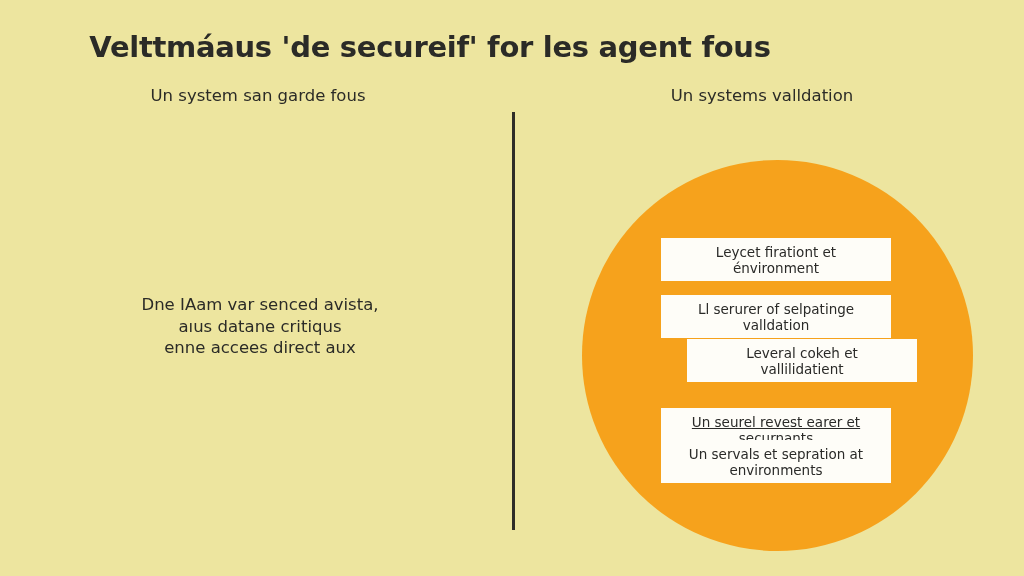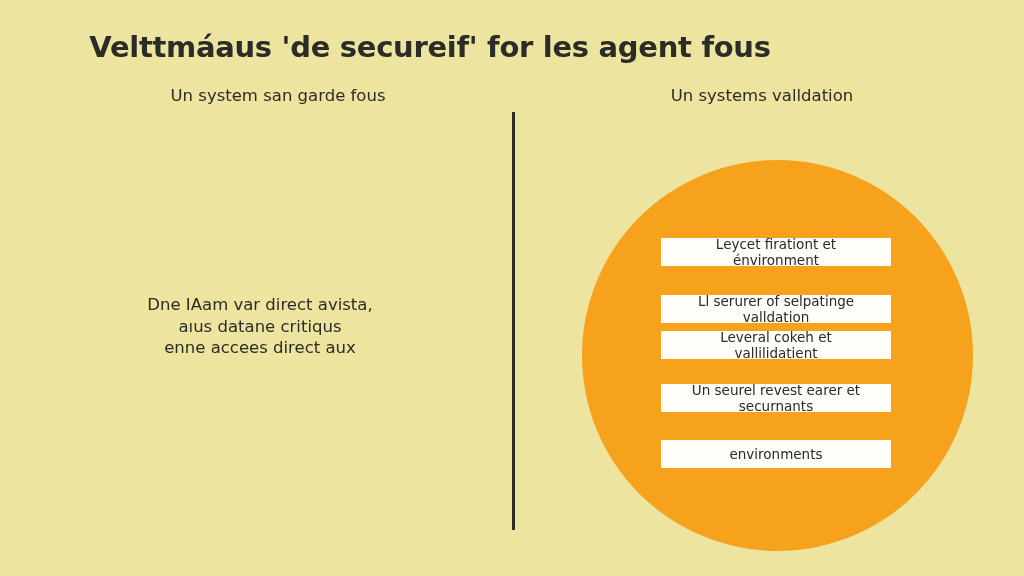--- a/index.html
+++ b/index.html
@@ -28,21 +28,21 @@
       color: #2b2b27;
     }
     .col-heading {
       position: absolute;
       top: 86px;
       font-size: 16.5px;
       color: #2b2b27;
       text-align: center;
       white-space: nowrap;
     }
-    .col-heading.left { left: 128px; width: 300px; }
+    .col-heading.left { left: 108px; width: 300px; }
     .col-heading.right { left: 612px; width: 300px; }
     .divider {
       position: absolute;
       left: 512px;
       top: 112px;
       width: 3px;
       height: 418px;
       background: #2f2d27;
     }
     .left-desc {
@@ -61,21 +61,21 @@
       top: 160px;
       width: 391px;
       height: 391px;
       border-radius: 50%;
       background: #f6a21c;
     }
     .box {
       position: absolute;
       left: 661px;
       width: 230px;
-      height: 28px;
+      height: 43px;
       background: #fefdf8;
       display: flex;
       flex-direction: column;
       align-items: center;
       justify-content: center;
       text-align: center;
       font-size: 13.5px;
       line-height: 16px;
       color: #2a2a28;
       box-sizing: border-box;
@@ -86,38 +86,39 @@
 <body>
 
 <div class="title">Velttmáaus 'de secureif' for les agent fous</div>
 
 <div class="col-heading left">Un system san garde fous</div>
 <div class="col-heading right">Un systems valldation</div>
 
 <div class="divider"></div>
 
 <div class="left-desc">
-  <div>Dne IAam var direct avista,</div>
+  <div>Dne IAam var senced avista,</div>
   <div>aıus datane critiqus</div>
   <div>enne accees direct aux</div>
 </div>
 
 <div class="circle"></div>
 
 <div class="box" style="top:238px;">
   <span>Leycet firationt et</span>
   <span>énvironment</span>
 </div>
 <div class="box" style="top:295px;">
   <span>Ll serurer of selpatinge</span>
   <span>valldation</span>
 </div>
-<div class="box" style="top:331px;">
+<div class="box" style="top:339px;margin-left:26px;">
   <span>Leveral cokeh et</span>
   <span>vallilidatient</span>
 </div>
-<div class="box" style="top:384px;">
+<div class="box" style="top:408px;text-decoration:underline;">
   <span>Un seurel revest earer et</span>
   <span>securnants</span>
 </div>
 <div class="box" style="top:440px;">
+  <span>Un servals et sepration at</span>
   <span>environments</span>
 </div>
 
 </body></html>

